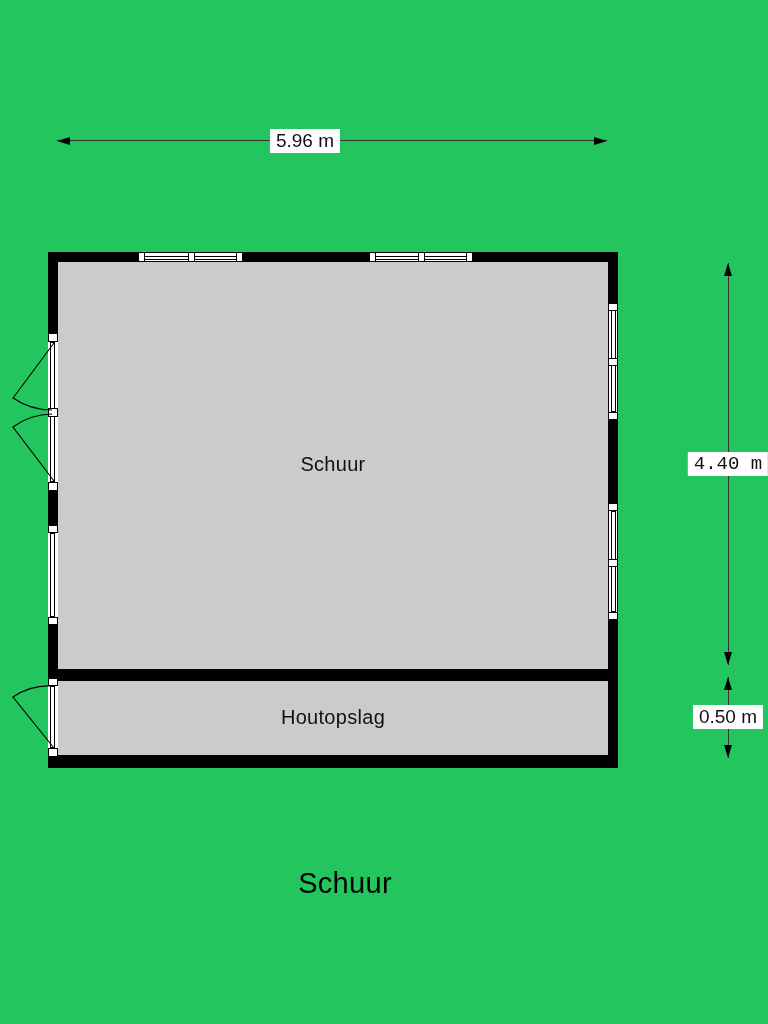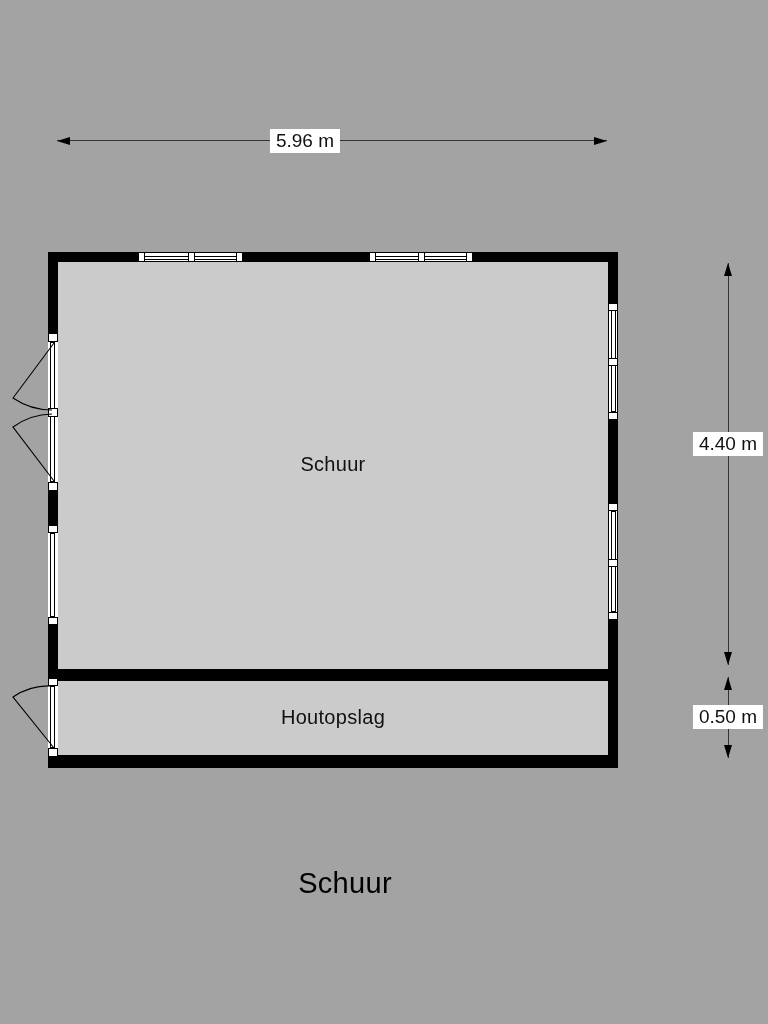--- a/index.html
+++ b/index.html
@@ -1,17 +1,17 @@
 <!DOCTYPE html>
 <html><head>
 <meta charset="utf-8">
 <style>
   html,body { margin:0; padding:0; background:#ffffff; }
   .canvas {
-    position:relative; width:768px; height:1024px; background:#a3a3a3;
+    position:relative; width:768px; height:1024px; background:#22c55e;
     font-family:"Liberation Sans", sans-serif; overflow:hidden;
   }
   .rect { position:absolute; }
   .floor { background:#cbcbcb; }
   .wall  { background:#000000; }
 
   
   .win-h { position:absolute; height:10px; background:#fff; border:1px solid #000; box-sizing:border-box; }
   .pane-h { position:absolute; left:0; right:0; top:3px; height:2px;
             border-top:1px solid #000; border-bottom:1px solid #000; }
@@ -110,21 +110,21 @@
     <div class="dline" style="left:57px;top:140px;width:550px;height:1px;"></div>
     <div class="arr" style="left:57px;top:137px;border-width:4px 13px 4px 0;border-color:transparent #000 transparent transparent;"></div>
     <div class="arr" style="left:594px;top:137px;border-width:4px 0 4px 13px;border-color:transparent transparent transparent #000;"></div>
     <div class="dlabel" style="left:305px;top:141px;">5.96 m</div>
   </div>
 
   <div>
     <div class="dline" style="left:728px;top:263px;width:1px;height:402px;"></div>
     <div class="arr" style="left:724px;top:263px;border-width:0 4px 13px 4px;border-color:transparent transparent #000 transparent;"></div>
     <div class="arr" style="left:724px;top:652px;border-width:13px 4px 0 4px;border-color:#000 transparent transparent transparent;"></div>
-    <div class="dlabel" style="left:728px;top:444px;">4.40 m</div>
+    <div class="dlabel" style="left:728px;top:464px;font-family:Liberation Mono, monospace;">4.40 m</div>
   </div>
 
   <div>
     <div class="dline" style="left:728px;top:677px;width:1px;height:81px;"></div>
     <div class="arr" style="left:724px;top:677px;border-width:0 4px 13px 4px;border-color:transparent transparent #000 transparent;"></div>
     <div class="arr" style="left:724px;top:745px;border-width:13px 4px 0 4px;border-color:#000 transparent transparent transparent;"></div>
     <div class="dlabel" style="left:728px;top:717px;">0.50 m</div>
   </div>
 
   <div class="room-label" style="left:333px;top:464px;">Schuur</div>

